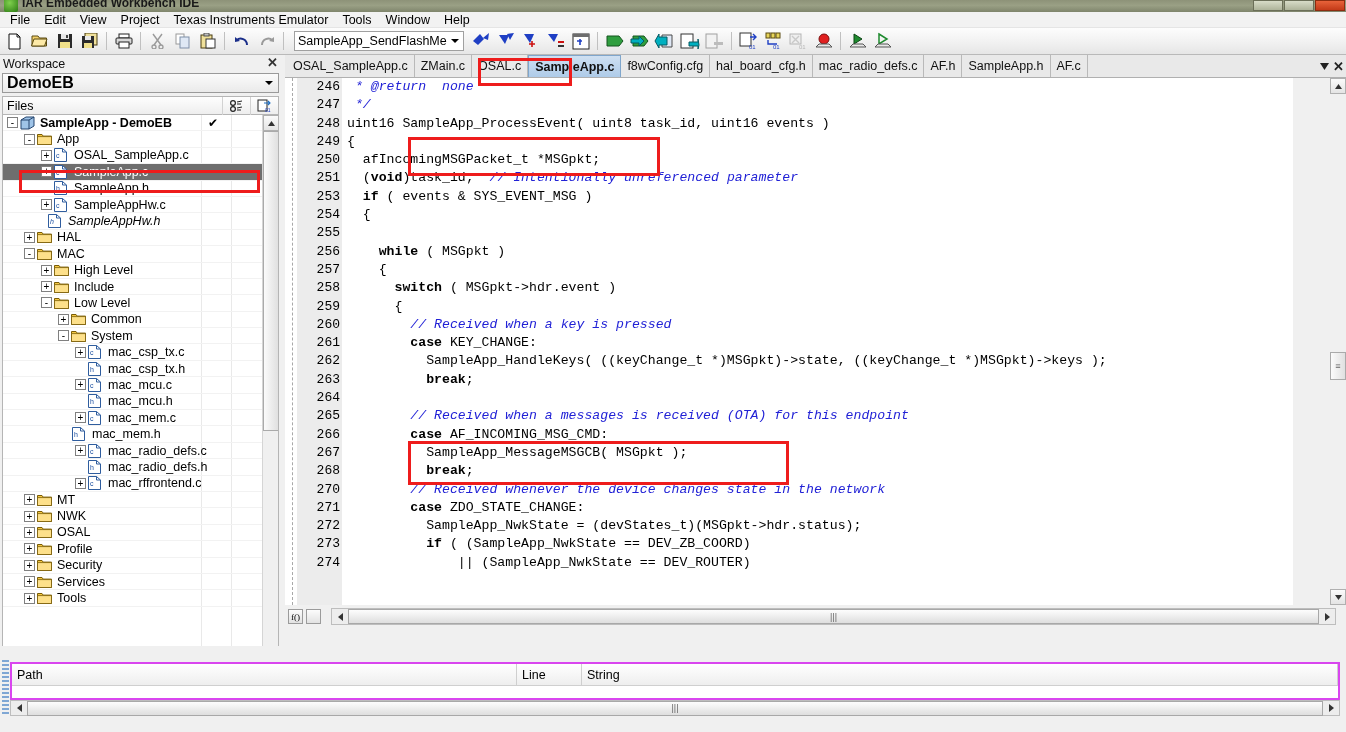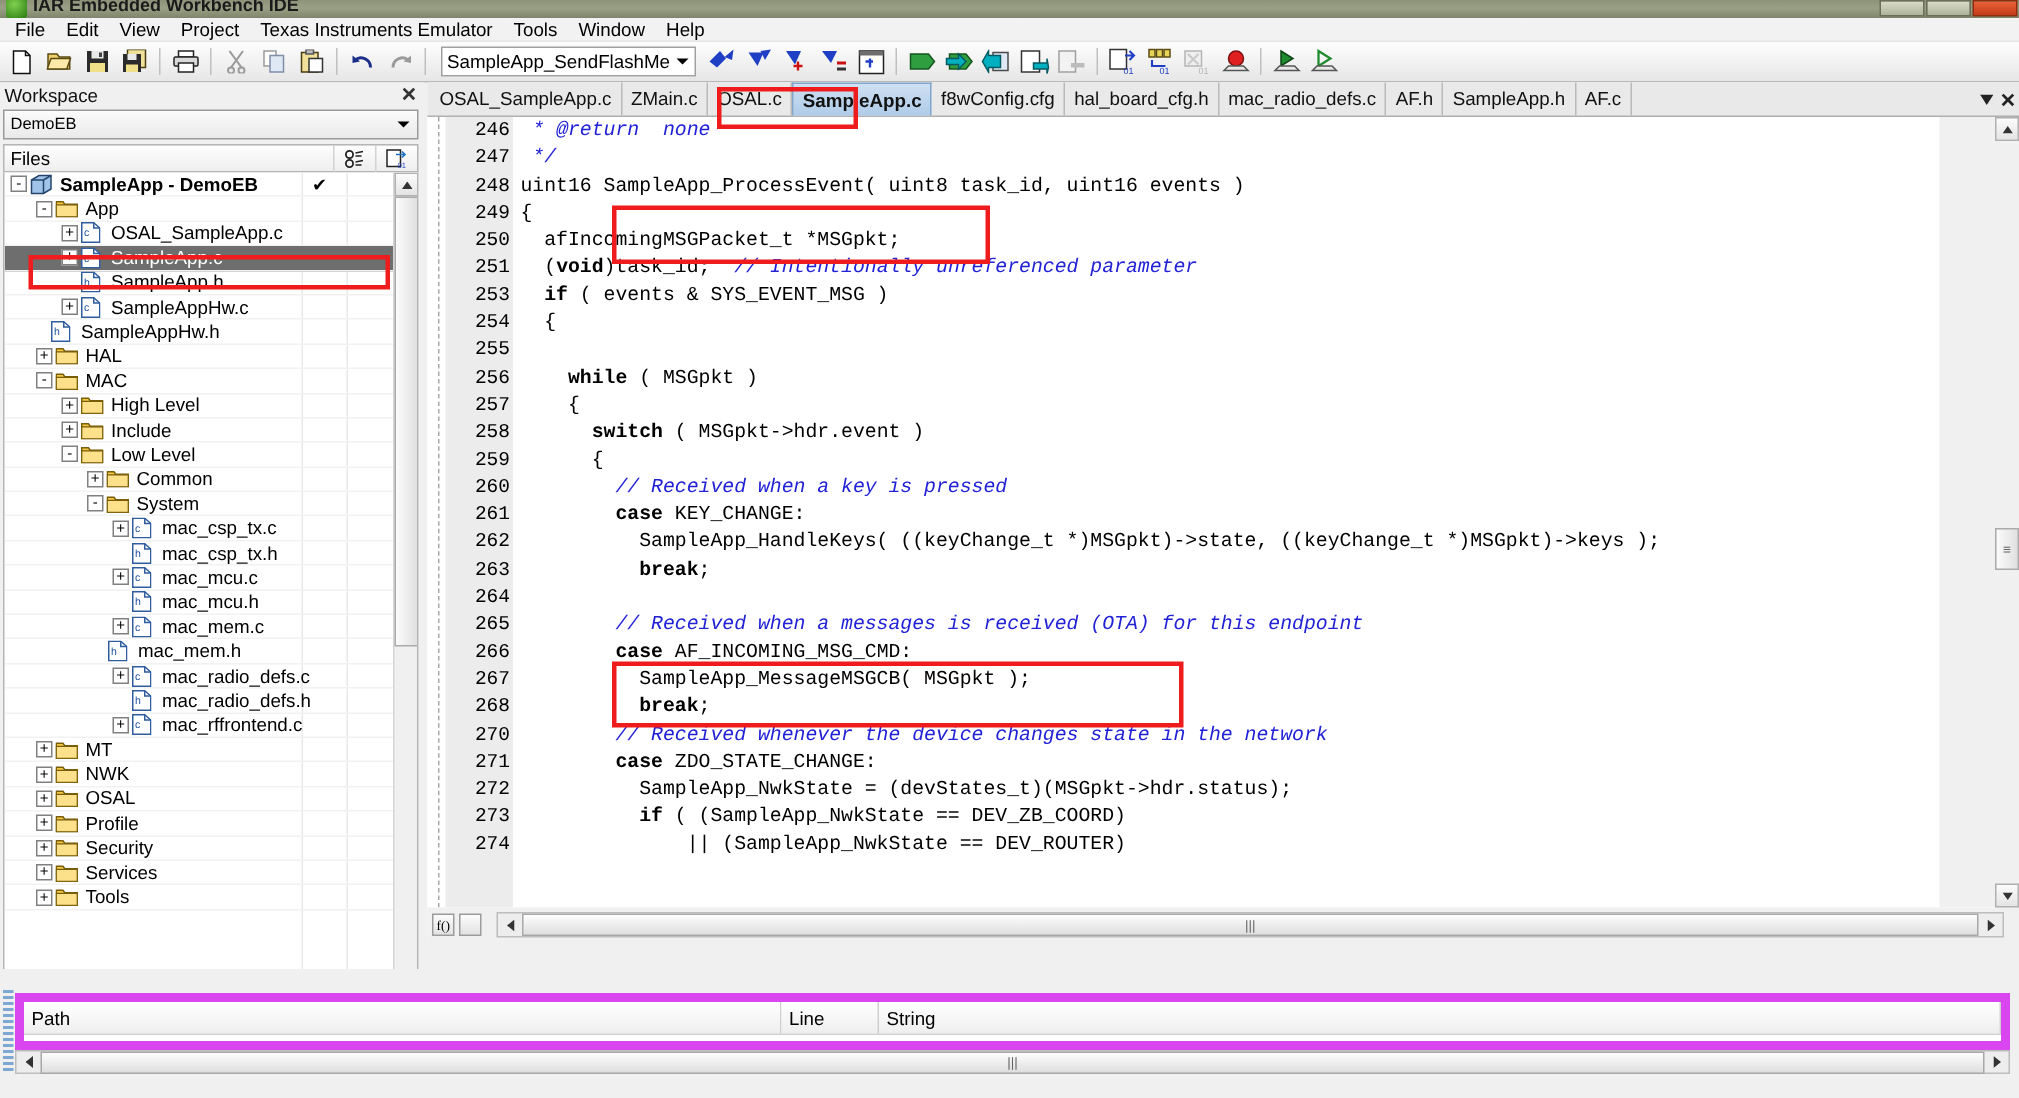--- a/index.html
+++ b/index.html
@@ -96,21 +96,21 @@
   .ws-close {
     position: absolute; right: 5px; top: 1px; font-size: 13px; font-weight: bold;
     color: #333; line-height: 13px; cursor: default;
   }
   .ws-combo {
     position: absolute; left: 2px; top: 18px; width: 277px; height: 20px;
     background: linear-gradient(to bottom,#fbfbfb,#eaeaea);
     border: 1px solid #9a9a9a;
     display: flex; align-items: center;
   }
-  .ws-combo .val { font-size: 11px; padding-left: 4px; flex: 1; color:#000; }
+  .ws-combo .val { font-size: 16px; padding-left: 4px; flex: 1; color:#000;font-weight:bold; }
   .ws-combo .arrow { width: 18px; display:flex; align-items:center; justify-content:center; }
 
   .files-head {
     position: absolute; left: 2px; top: 41px; width: 277px; height: 19px;
     background: linear-gradient(to bottom,#fefefe,#eeeeee);
     border: 1px solid #b5b5b5; border-bottom: 1px solid #b5b5b5;
     display: flex; align-items: center;
   }
   .files-head .lbl { font-size: 12.5px; padding-left: 4px; flex:1; color:#000;}
   .files-head .hicon { width: 28px; height: 18px; display:flex; align-items:center; justify-content:center; border-left: 1px solid #d2d2d2;}
@@ -256,21 +256,21 @@
   .fif {
     position: absolute; left: 0; top: 646px; width: 1346px; height: 86px;
     background: #f0f0f0;
   }
   .fif-grip {
     position: absolute; left: 2px; top: 14px; width: 7px; height: 56px;
     background: repeating-linear-gradient(to bottom, #7fa7d4 0 2px, #f0f0f0 2px 4px);
   }
   .fif-table {
     position: absolute; left: 10px; top: 16px; width: 1330px; height: 38px;
-    background: #fff; border: 6px solid #d946ef;
+    background: #fff; border: 2px solid #d946ef;
   }
   .fif-head { display: flex; height: 22px; align-items: stretch; }
   .fif-th {
     background: linear-gradient(to bottom,#ffffff,#eeeeee);
     border-right: 1px solid #cfcfcf; border-bottom: 1px solid #cfcfcf;
     font-size: 12.5px; color: #000; display: flex; align-items: center; padding-left: 5px;
   }
   .fif-hsb {
     position: absolute; left: 10px; top: 54px; width: 1330px; height: 16px;
     background: #ededed; border: 1px solid #bdbdbd; display:flex; align-items:center;
@@ -573,21 +573,21 @@
             </div>
             <div class="trow" style="padding-left:38px;">
               <span class="texp">+</span>
               <span class="ticon"><svg width="13" height="14" viewBox="0 0 13 14">
                   <path d="M0.5 0.5 h8 l4 3.5 v9.5 h-12 z" fill="#ffffff" stroke="#2f5d9e" stroke-width="1"></path>
                   <path d="M8.5 0.5 v3.5 h4" fill="none" stroke="#2f5d9e" stroke-width="1"></path>
                   <text x="2" y="9.5" font-family="Liberation Sans, sans-serif" font-size="7" fill="#1b4fa0">c</text>
                 </svg></span>
               <span class="tlabel">SampleAppHw.c</span>
             </div>
-            <div class="trow" style="padding-left:18px;">
+            <div class="trow" style="padding-left:32px;font-style:italic;">
               <span class="tnoexp"></span>
               <span class="ticon"><svg width="13" height="14" viewBox="0 0 13 14">
                   <path d="M0.5 0.5 h8 l4 3.5 v9.5 h-12 z" fill="#ffffff" stroke="#2f5d9e" stroke-width="1"></path>
                   <path d="M8.5 0.5 v3.5 h4" fill="none" stroke="#2f5d9e" stroke-width="1"></path>
                   <text x="2" y="9.5" font-family="Liberation Sans, sans-serif" font-size="7" fill="#1b4fa0">h</text>
                 </svg></span>
               <span class="tlabel">SampleAppHw.h</span>
             </div>
             <div class="trow" style="padding-left:21px;">
               <span class="texp">+</span>

